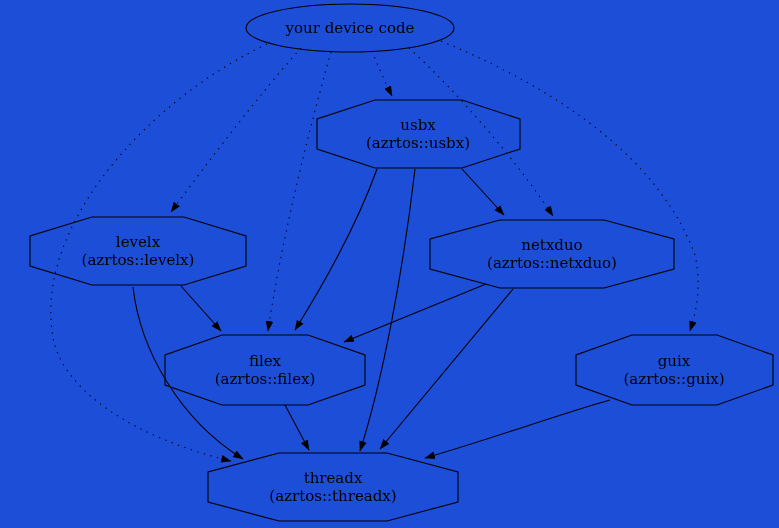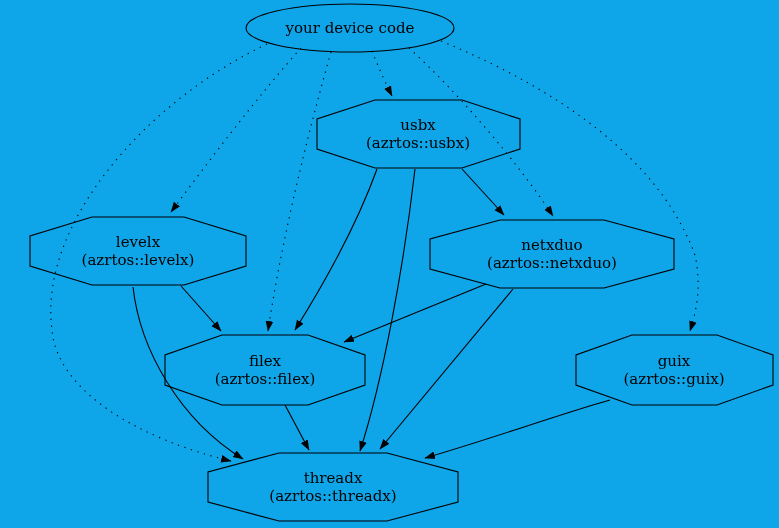--- a/index.html
+++ b/index.html
@@ -5,21 +5,21 @@
   html, body {
     margin: 0;
     padding: 0;
     background: #ffffff;
     font-family: "DejaVu Serif", "Liberation Serif", serif;
   }
   .canvas {
     position: relative;
     width: 779px;
     height: 528px;
-    background: #0ea5e9;
+    background: #1d4ed8;
     overflow: hidden;
   }
   svg { display: block; }
   .node-shape {
     fill: none;
     stroke: #000000;
     stroke-width: 1.1;
   }
   .edge {
     fill: none;

